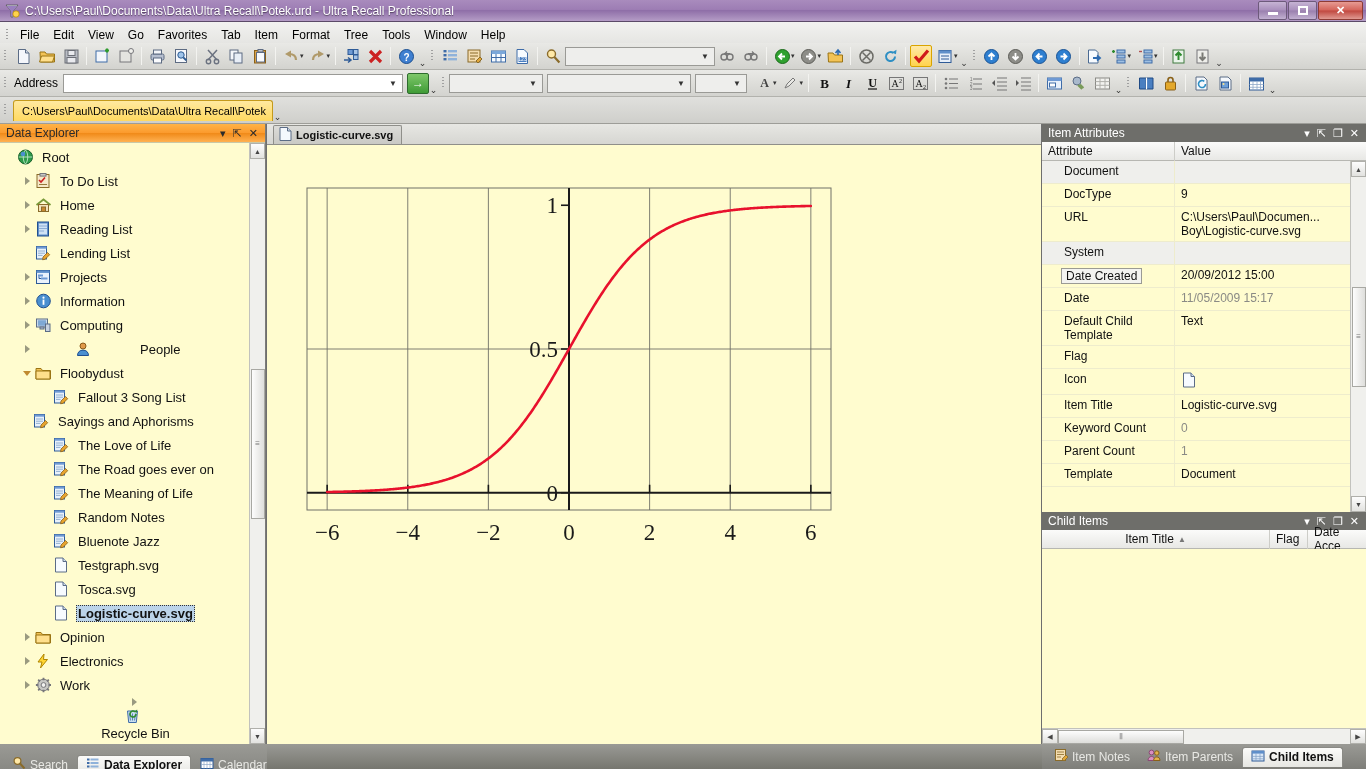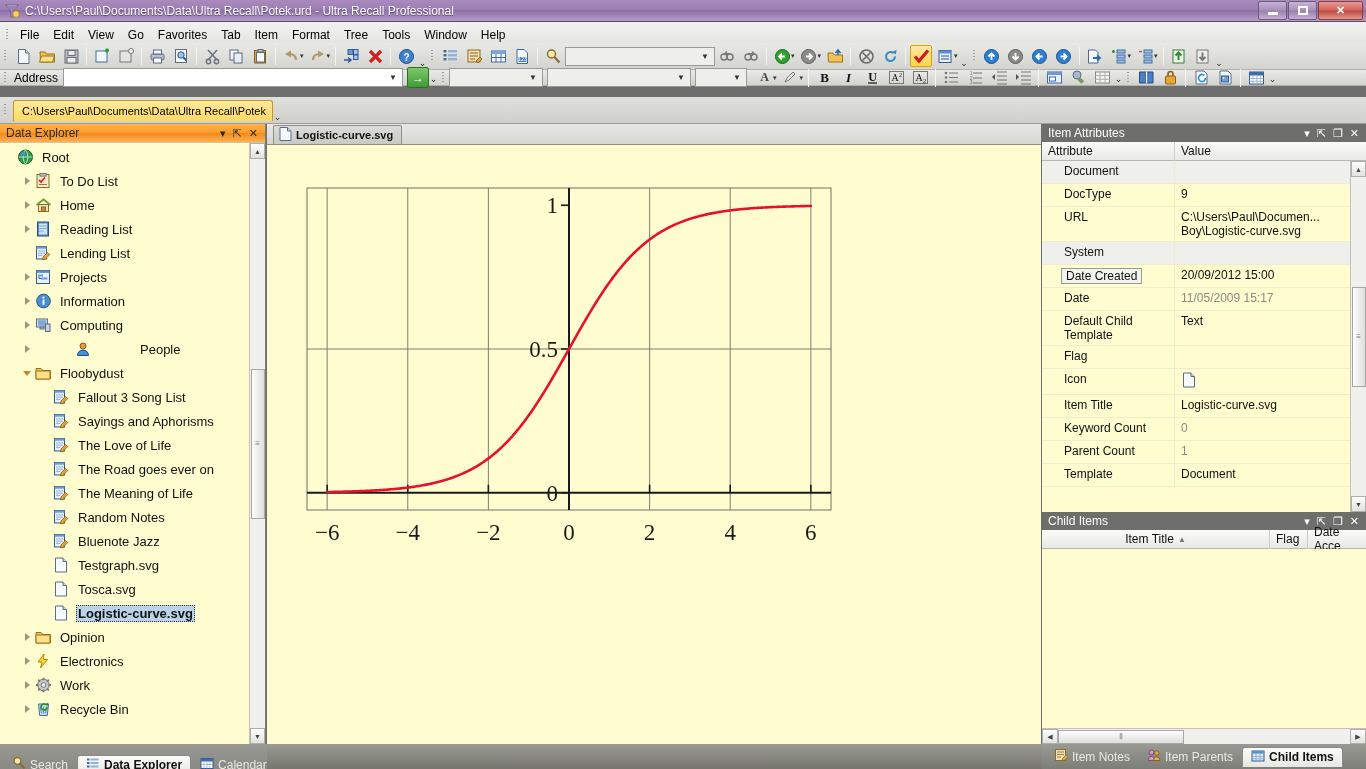--- a/index.html
+++ b/index.html
@@ -61,21 +61,21 @@
   }
 
   
   .toolbar-row {
     position: absolute; left: 0; width: 1366px;
     background: linear-gradient(to bottom,#e9e9e6 0%,#dedeDA 50%,#d3d3cf 100%);
     border-bottom: 1px solid #b2b2ad;
     display: flex; align-items: center;
   }
   #toolbar1 { top: 43px; height: 27px; }
-  #toolbar2 { top: 70px; height: 16px; }
+  #toolbar2 { top: 70px; height: 27px; }
   .tbar-sep { width:1px; height:18px; background:#b0b0ab; margin:0 3px; border-right:1px solid #f3f3f0; }
   .tbtn {
     width: 22px; height: 22px; margin: 0 1px;
     display: flex; align-items: center; justify-content: center;
     border: 1px solid transparent; border-radius: 2px;
   }
   .tbtn.active { background: linear-gradient(to bottom,#ffe9a8,#ffd34d); border-color:#d9a400; }
   .tbtn svg { display: block; }
   .tb-caret { font-size: 7px; color:#333; margin-left:-3px; margin-right:2px; }
   .tb-overflow { font-size:9px; color:#333; width:9px; text-align:center; align-self:flex-end; margin-bottom:1px; }
@@ -821,21 +821,21 @@
           <div class="tnode" style="padding-left: 40px;">
             <span class="expander none"></span>
             <span class="ticon"><svg width="17" height="16" viewBox="0 0 17 16">
                 <rect x="1.5" y="1.5" width="10" height="12.5" fill="#e8f1fb" stroke="#2e5b97"></rect>
                 <rect x="1.5" y="1.5" width="10" height="2.2" fill="#6f9ad4"></rect>
                 <path d="M3 6h7M3 8.2h7M3 10.4h4.5" stroke="#88a8cd" stroke-width="0.9"></path>
                 <path d="M8 12l4.5-4.5 2.2 2.2L10.2 14.2 7.6 14.8z" fill="#e8a42e" stroke="#8a6118" stroke-width="0.8"></path>
               </svg></span>
             <span class="tlabel">Fallout 3 Song List</span>
           </div>
-          <div class="tnode" style="padding-left: 40px;">
+          <div class="tnode" style="padding-left: 20px;">
             <span class="expander none"></span>
             <span class="ticon"><svg width="17" height="16" viewBox="0 0 17 16">
                 <rect x="1.5" y="1.5" width="10" height="12.5" fill="#e8f1fb" stroke="#2e5b97"></rect>
                 <rect x="1.5" y="1.5" width="10" height="2.2" fill="#6f9ad4"></rect>
                 <path d="M3 6h7M3 8.2h7M3 10.4h4.5" stroke="#88a8cd" stroke-width="0.9"></path>
                 <path d="M8 12l4.5-4.5 2.2 2.2L10.2 14.2 7.6 14.8z" fill="#e8a42e" stroke="#8a6118" stroke-width="0.8"></path>
               </svg></span>
             <span class="tlabel">Sayings and Aphorisms</span>
           </div>
           <div class="tnode" style="padding-left: 40px;">
@@ -931,21 +931,21 @@
             <span class="expander closed"></span>
             <span class="ticon"><svg width="17" height="16" viewBox="0 0 17 16">
                 <circle cx="8.5" cy="8" r="5.8" fill="#c8c8c4" stroke="#76767a"></circle>
                 <circle cx="8.5" cy="8" r="2.4" fill="#f2f2ef" stroke="#76767a"></circle>
                 <g stroke="#76767a" stroke-width="1.8">
                   <path d="M8.5 0.8v2.4M8.5 12.8v2.4M0.9 8h2.4M13.6 8h2.4M3.2 2.7l1.7 1.7M12.1 11.6l1.7 1.7M13.8 2.7l-1.7 1.7M4.9 11.6l-1.7 1.7"></path>
                 </g>
               </svg></span>
             <span class="tlabel">Work</span>
           </div>
-          <div class="tnode" style="padding-left: 22px;">
+          <div class="tnode" style="padding-left: 22px; flex-direction: column;">
             <span class="expander closed"></span>
             <span class="ticon"><svg width="17" height="16" viewBox="0 0 17 16">
                 <path d="M3.5 3h10l-1.2 11.5h-7.6z" fill="#c9dff0" stroke="#3f6ca8"></path>
                 <path d="M5.5 5.5l1 7M8.5 5.5v7M11.5 5.5l-1 7" stroke="#3f6ca8" stroke-width="0.8"></path>
                 <path d="M12 6a3 3 0 1 1-1-2.2" stroke="#2e8b2e" stroke-width="1.6" fill="none"></path>
                 <polygon points="13.2,1.5 12.9,4.8 10,3.7" fill="#2e8b2e"></polygon>
               </svg></span>
             <span class="tlabel">Recycle Bin</span>
           </div>
         </div>

